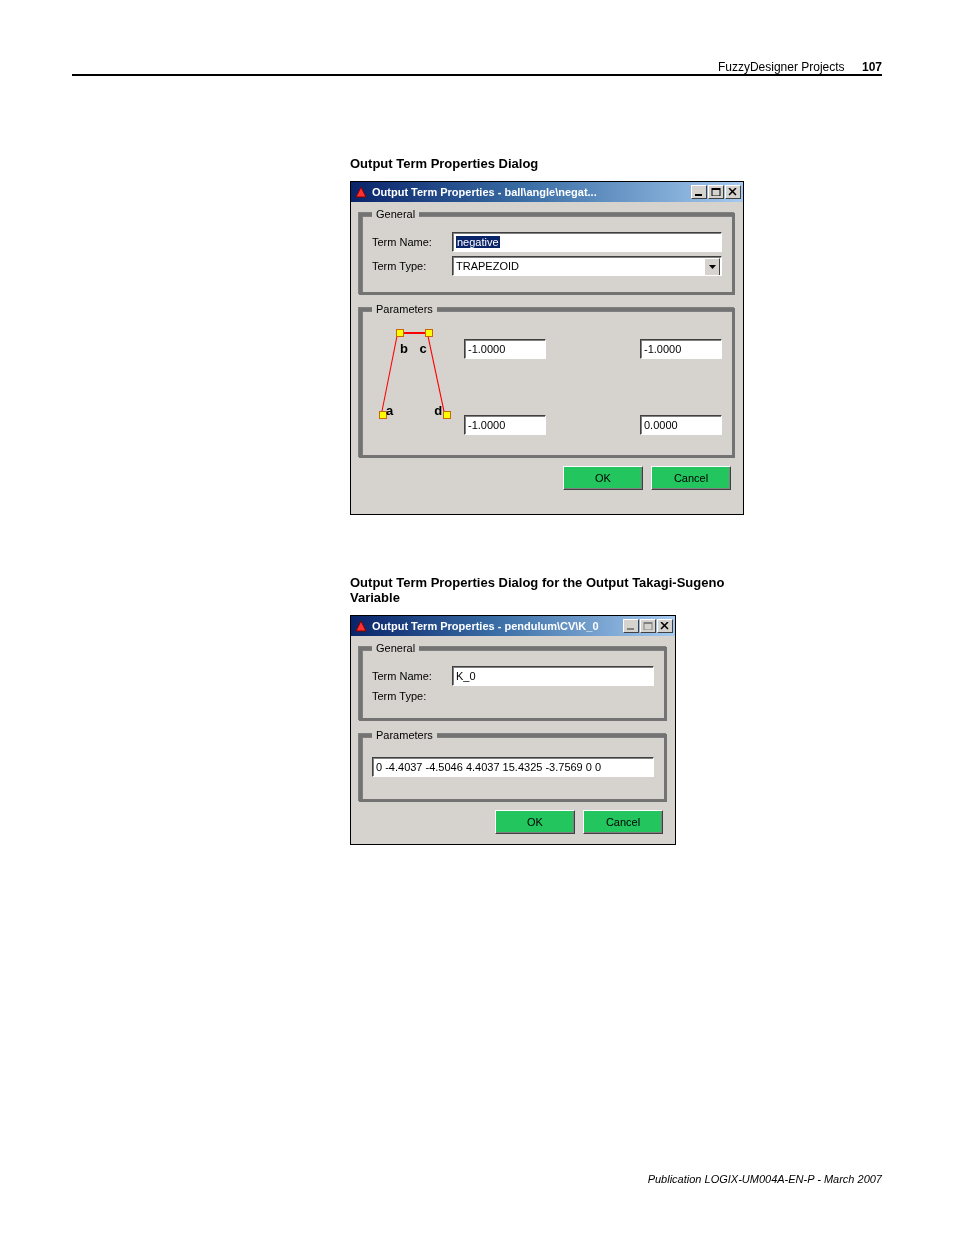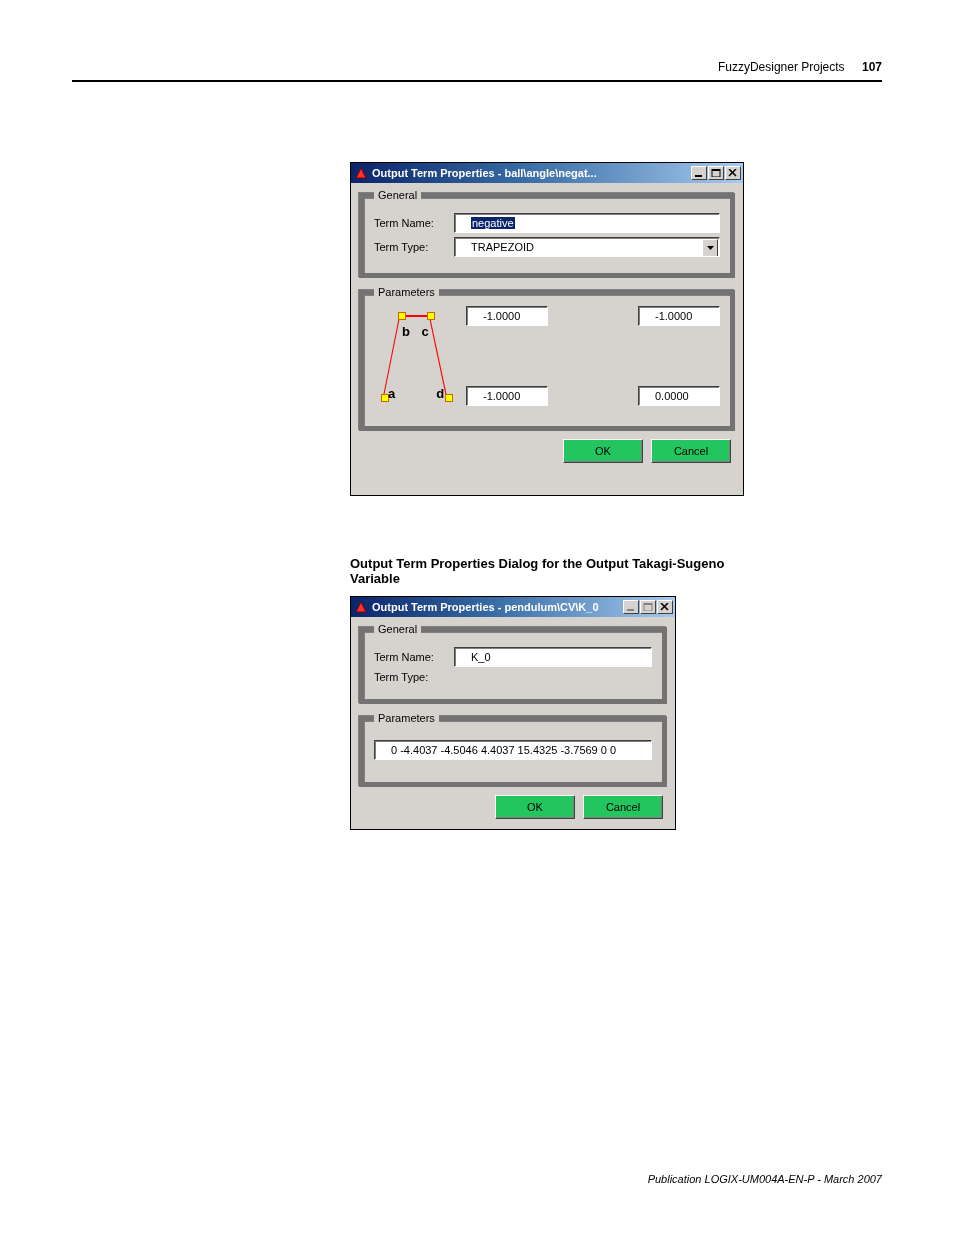--- a/index.html
+++ b/index.html
@@ -14,21 +14,20 @@
     width: 954px;
     height: 1235px;
     margin: 0 auto;
     position: relative;
     padding: 60px 72px 50px 72px;
   }
   .page-header {
     text-align: right;
     font-size: 12px;
     border-bottom: 2px solid #000;
-    padding-bottom: 6px;
     margin-bottom: 80px;
   }
   .page-header .section-title { font-family: Arial, sans-serif; }
   .page-header .page-num { font-weight: bold; margin-left: 14px; }
   .page-footer {
     position: absolute;
     bottom: 50px;
     right: 72px;
     font-size: 11px;
     color: #000;
@@ -87,21 +86,21 @@
     border-right: 1px solid #404040;
     border-bottom: 1px solid #404040;
     font-size: 10px;
     line-height: 10px;
     display: flex; align-items: center; justify-content: center;
     color: #000;
   }
   .win-btn.disabled { color: #808080; }
   .dlg-body { padding: 6px 8px 10px 8px; }
   fieldset.group {
-    border: 5px solid #737373;
+    border: 3px solid #737373;
     box-shadow: -1px -1px 0 #808080, inset 1px 1px 0 #808080;
     margin: 0 0 8px 0;
     padding: 8px 10px 12px 10px;
     position: relative;
   }
   fieldset.group > legend {
     padding: 0 4px;
     font-size: 11px;
     color: #000;
     background: #d6d3ce;
@@ -110,21 +109,21 @@
   .row .label { width: 80px; text-align: left; }
   .textfield {
     flex: 1;
     height: 20px;
     background: #fff;
     border-top: 1px solid #404040;
     border-left: 1px solid #404040;
     border-right: 1px solid #fff;
     border-bottom: 1px solid #fff;
     box-shadow: inset 1px 1px 0 #808080;
-    padding: 1px 16px;
+    padding: 1px 3px;
     font-family: "MS Sans Serif", Tahoma, Arial, sans-serif;
     font-size: 11px;
     color: #000;
     display: flex; align-items: center;
     white-space: nowrap; overflow: hidden;
   }
   .textfield.sel .seltext { background: #0a246a; color: #fff; padding: 0 1px; }
   .combo { position: relative; }
   .combo .combo-btn {
     position: absolute; right: 1px; top: 1px;
@@ -155,21 +154,21 @@
 
   
   .param-grid {
     display: grid;
     grid-template-columns: 82px 1fr 82px;
     grid-template-rows: auto auto;
     column-gap: 10px;
     row-gap: 40px;
     align-items: start;
   }
-  .param-grid .textfield { flex: none; width: 82px; height: 20px; }
+  .param-grid .textfield { flex: none; width: 82px; height: 20px; margin-top: 16px; }
   .trap-canvas {
     grid-row: 1 / span 2;
     align-self: stretch;
     position: relative;
     height: 100px;
   }
   .trap-canvas svg { width: 100%; height: 100%; }
   .handle {
     position: absolute; width: 8px; height: 8px;
     background: #ffff00; border: 1px solid #cc6600;
@@ -188,20 +187,21 @@
 
 <div class="page">
 
   <div class="page-header">
     <span class="section-title">FuzzyDesigner Projects</span>
     <span class="page-num">107</span>
   </div>
 
   <div class="content">
 
+    <div class="caption">Output Term Properties Dialog</div>
 
     <div class="dialog" style="height:334px;">
       <div class="titlebar">
         <span class="app-icon">
           <svg viewBox="0 0 14 14">
               <polygon points="2,12 7,2 12,12" fill="#ff3030" stroke="#800000" stroke-width="1"></polygon>
             </svg>
         </span>
         <span class="title-text">Output Term Properties - ball\angle\negat...</span>
         <span class="win-btns">

